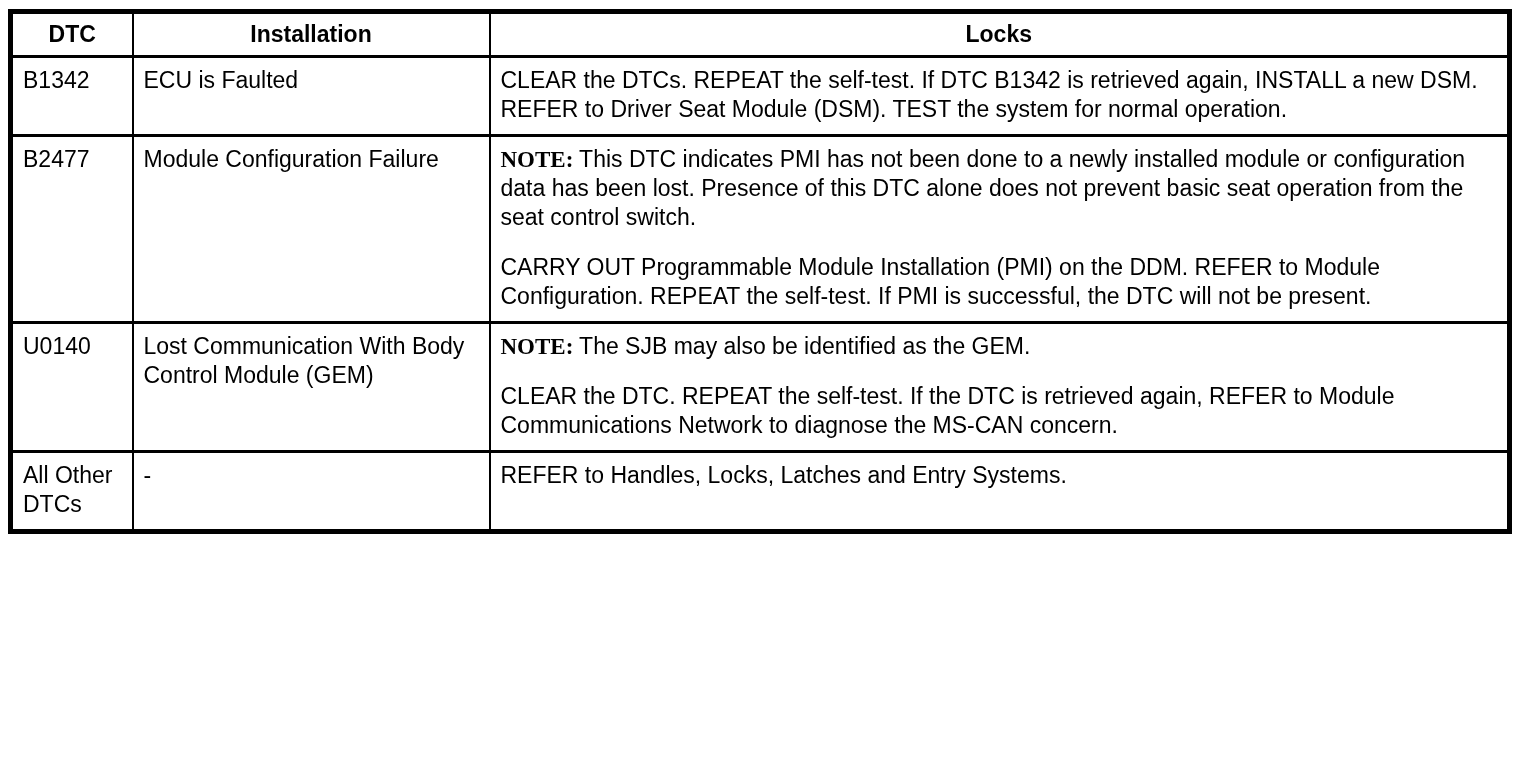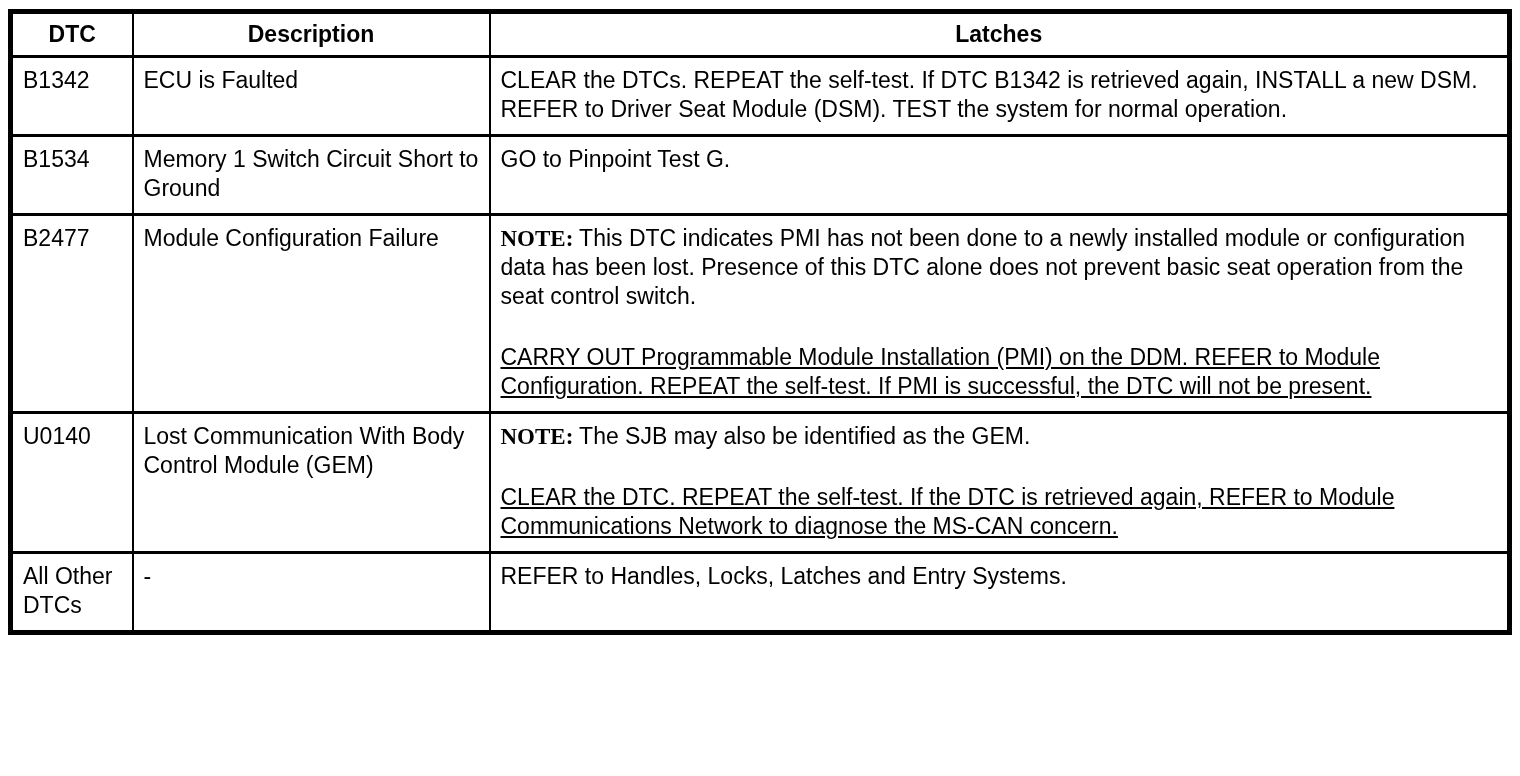--- a/index.html
+++ b/index.html
@@ -47,58 +47,50 @@
   td.cell-dtc {
     text-align: center;
     padding-left: 4px;
     padding-right: 4px;
     margin-top: 40px;
   }
   td.cell-action p {
     margin: 0;
   }
   td.cell-action p + p {
-    margin-top: 32px;
-    text-decoration: underline;
+    margin-top: 21px;
   }
   .note-label {
     font-weight: bold;
     font-family: Liberation Serif, serif;
   }
 </style>
 </head>
 <body>
 
 <div class="page">
   <table class="dtc-table">
     <colgroup>
       <col class="col-dtc">
       <col class="col-desc">
       <col class="col-action">
     </colgroup>
     <thead>
       <tr>
         <th>DTC</th>
-        <th>Description</th>
-        <th>Latches</th>
+        <th>Installation</th>
+        <th>Locks</th>
       </tr>
     </thead>
     <tbody>
         <tr>
           <td class="cell-dtc">B1342</td>
           <td class="cell-desc">ECU is Faulted</td>
           <td class="cell-action">
             <p>CLEAR the DTCs. REPEAT the self-test. If DTC B1342 is retrieved again, INSTALL a new DSM. REFER to Driver Seat Module (DSM). TEST the system for normal operation.</p>
-          </td>
-        </tr>
-        <tr>
-          <td class="cell-dtc">B1534</td>
-          <td class="cell-desc">Memory 1 Switch Circuit Short to Ground</td>
-          <td class="cell-action">
-            <p>GO to Pinpoint Test G.</p>
           </td>
         </tr>
         <tr>
           <td class="cell-dtc">B2477</td>
           <td class="cell-desc">Module Configuration Failure</td>
           <td class="cell-action">
             <p><span class="note-label">NOTE: </span>This DTC indicates PMI has not been done to a newly installed module or configuration data has been lost. Presence of this DTC alone does not prevent basic seat operation from the seat control switch.</p>
             <p>CARRY OUT Programmable Module Installation (PMI) on the DDM. REFER to Module Configuration. REPEAT the self-test. If PMI is successful, the DTC will not be present.</p>
           </td>
         </tr>

